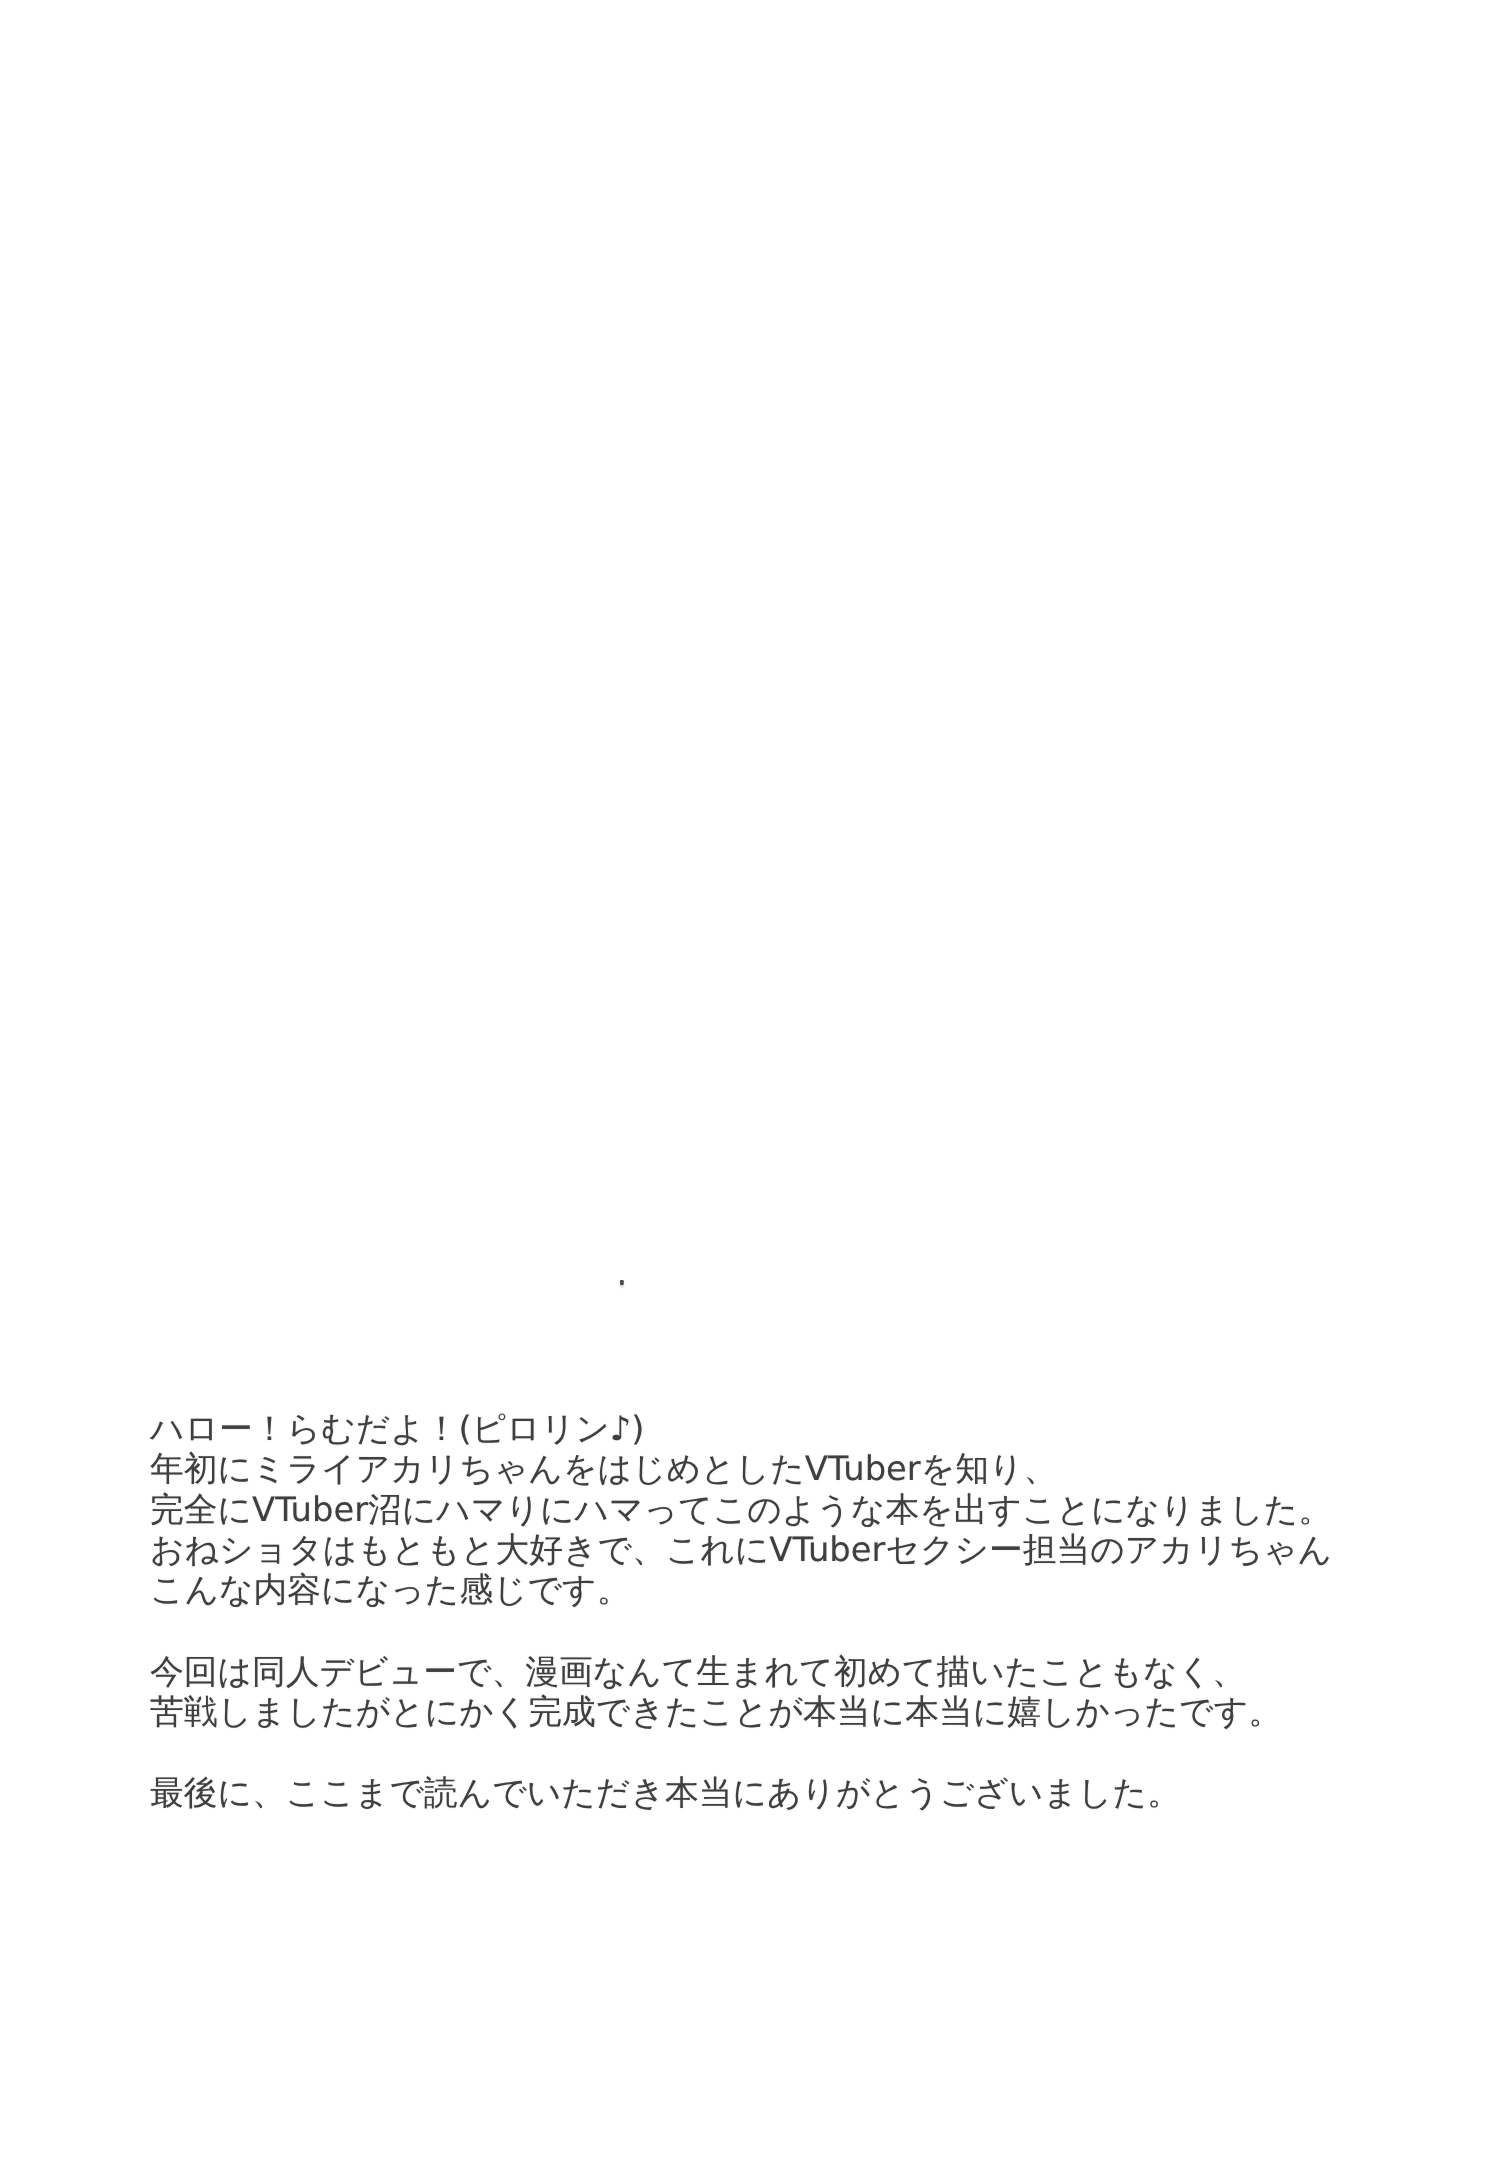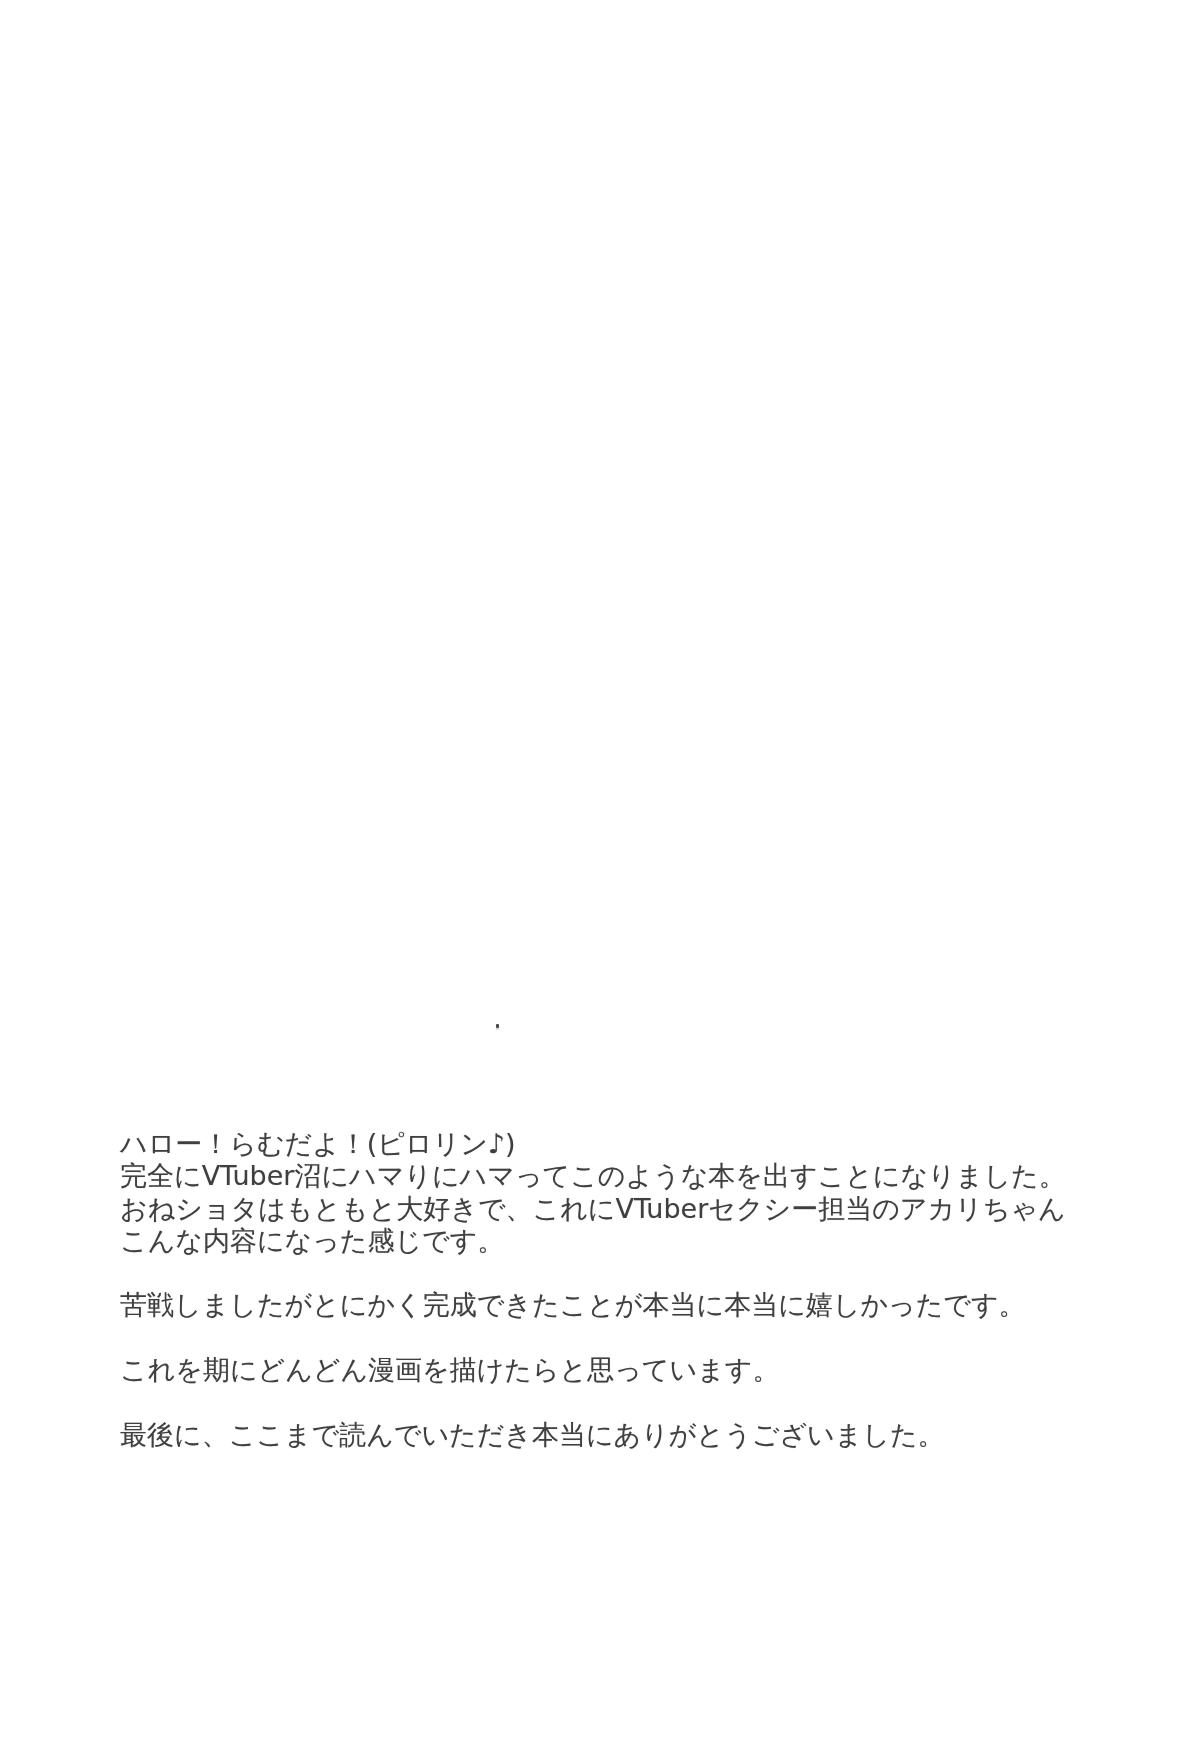--- a/index.html
+++ b/index.html
@@ -50,31 +50,32 @@
 <body>
 
 <div class="page">
 
   <div class="speck"></div>
 
   <div class="afterword">
 
     <div class="para">
       <span class="line">ハロー！らむだよ！(ピロリン♪)</span>
+      <span class="line">年初にミライアカリちゃんをはじめとしたVTuberを知り、</span>
       <span class="line">完全にVTuber沼にハマりにハマってこのような本を出すことになりました。</span>
       <span class="line">おねショタはもともと大好きで、これにVTuberセクシー担当のアカリちゃん</span>
       <span class="line">こんな内容になった感じです。</span>
     </div>
 
     <div class="para">
+      <span class="line">今回は同人デビューで、漫画なんて生まれて初めて描いたこともなく、</span>
       <span class="line">苦戦しましたがとにかく完成できたことが本当に本当に嬉しかったです。</span>
     </div>
 
     <div class="para">
-      <span class="line">これを期にどんどん漫画を描けたらと思っています。</span>
     </div>
 
     <div class="para">
       <span class="line">最後に、ここまで読んでいただき本当にありがとうございました。</span>
     </div>
 
   </div>
 </div>
 
 </body></html>

